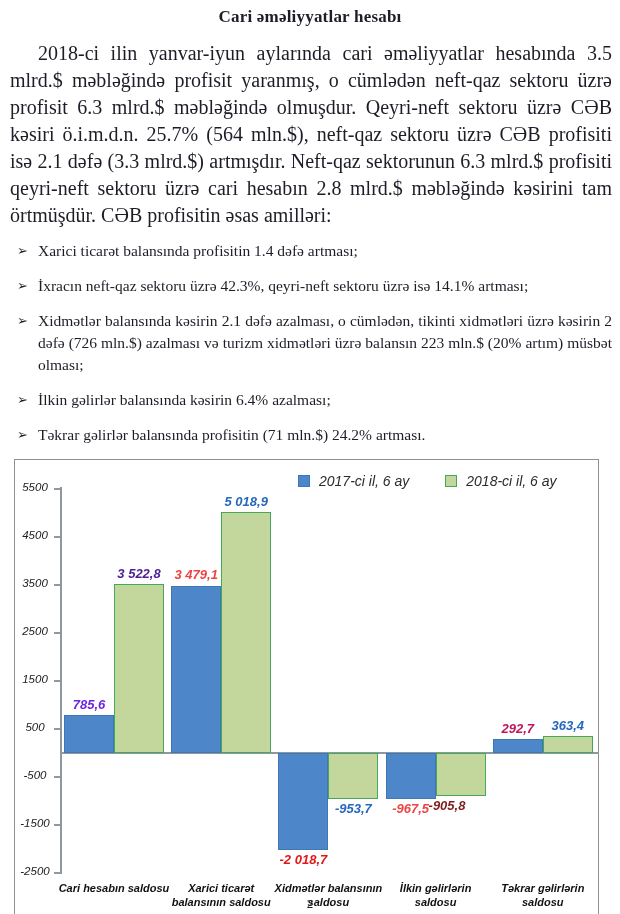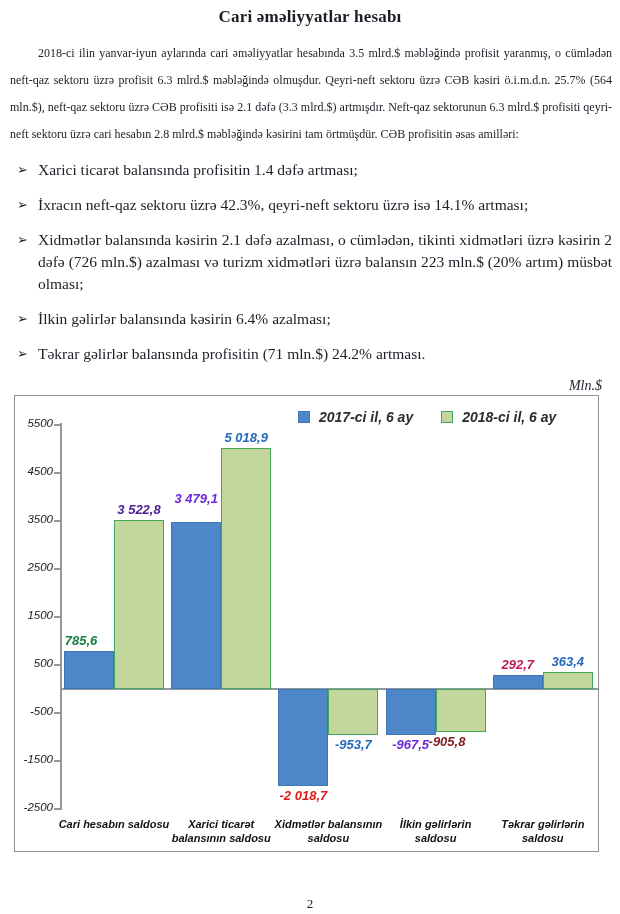--- a/index.html
+++ b/index.html
@@ -15,21 +15,21 @@
   }
   .doc-title {
     padding-top:7px;
     text-align:center;
     font-size:17px;
     font-weight:bold;
     letter-spacing:0.2px;
   }
   .intro {
     margin:13px 8px 0 10px;
-    font-size:12px;
+    font-size:20px;
     line-height:27px;
     text-align:justify;
     text-indent:28px;
   }
   .bullet-list { margin:11px 8px 0 10px; }
   .bullet-item {
     display:flex;
     margin-bottom:13px;
     font-size:15.5px;
     line-height:22px;
@@ -56,31 +56,30 @@
     position:relative;
     margin-left:14px;
     width:585px; height:457px;
     border:1.4px solid #909090;
     font-family:"Liberation Sans", sans-serif;
   }
   .legend {
     position:absolute;
     top:13px; left:283px;
     display:flex;
-    gap:28px;
+    gap:36px;
     align-items:flex-start;
-    font-weight:bold;
   }
   .legend-item { display:flex; align-items:center; gap:9px; }
   .legend-swatch { width:12px; height:12px; display:inline-block; }
   .legend-label { font-style:italic; font-size:14px; color:#2b2b2b; }
   .ytick-label {
     position:absolute;
     width:36px;
-    text-align:right;
+    text-align:center;
     font-style:italic;
     font-size:11.5px;
     color:#222;
   }
   .tick-mark, .axis-line, .zero-line { position:absolute; }
   .bar { position:absolute; }
   .bar-label {
     position:absolute;
     transform:translateX(-50%);
     font-weight:bold;
@@ -131,21 +130,20 @@
       <div class="bullet-item">
         <span class="bullet-marker">➢</span>
         <span class="bullet-text">İlkin gəlirlər balansında kəsirin 6.4% azalması;</span>
       </div>
       <div class="bullet-item">
         <span class="bullet-marker">➢</span>
         <span class="bullet-text">Təkrar gəlirlər balansında profisitin (71 mln.$) 24.2% artması.</span>
       </div>
     </div>
 
-  <div class="units-label">Mln.$</div>
 
   <div class="chart-box">
     <div class="legend">
       <div class="legend-item">
         <span class="legend-swatch" style="background: rgb(78, 135, 201); border: 1px solid rgb(63, 119, 181);"></span>
         <span class="legend-label">2017-ci il, 6 ay</span>
       </div>
       <div class="legend-item">
         <span class="legend-swatch" style="background: rgb(195, 214, 155); border: 1px solid rgb(68, 168, 92);"></span>
         <span class="legend-label">2018-ci il, 6 ay</span>
@@ -166,27 +164,27 @@
         <div class="ytick-label" style="left: 2px; top: 213px; font-style: italic;">1500</div>
         <div class="tick-mark" style="left: 39px; top: 268.25px; width: 6px; height: 1.5px; background: rgb(143, 152, 159);"></div>
         <div class="ytick-label" style="left: 2px; top: 261px;">500</div>
         <div class="tick-mark" style="left: 39px; top: 316.25px; width: 6px; height: 1.5px; background: rgb(143, 152, 159);"></div>
         <div class="ytick-label" style="left: 2px; top: 309px;">-500</div>
         <div class="tick-mark" style="left: 39px; top: 364.25px; width: 6px; height: 1.5px; background: rgb(143, 152, 159);"></div>
         <div class="ytick-label" style="left: 2px; top: 357px;">-1500</div>
         <div class="tick-mark" style="left: 39px; top: 412.25px; width: 6px; height: 1.5px; background: rgb(143, 152, 159);"></div>
         <div class="ytick-label" style="left: 2px; top: 405px;">-2500</div>
         <div class="bar" style="left: 49px; top: 255.291px; width: 50px; height: 37.7088px; background: rgb(78, 135, 201); border: 1.5px solid rgb(63, 119, 181);"></div>
-        <div class="bar-label" style="left: 66px; top: 237.291px; color: #15803d;">785,6</div>
+        <div class="bar-label" style="left: 74px; top: 237.291px; color: #6d28d9;">785,6</div>
         <div class="bar" style="left: 156.2px; top: 126.003px; width: 50px; height: 166.997px; background: rgb(78, 135, 201); border: 1.5px solid rgb(63, 119, 181);"></div>
-        <div class="bar-label" style="left: 181.2px; top: 95px; color: #6d28d9;">3 479,1</div>
+        <div class="bar-label" style="left: 181.2px; top: 107px; color: #ef4444;">3 479,1</div>
         <div class="bar" style="left: 263.4px; top: 293px; width: 50px; height: 96.8976px; background: rgb(78, 135, 201); border: 1.5px solid rgb(63, 119, 181);"></div>
         <div class="bar-label" style="left: 288.4px; top: 391.898px; color: rgb(224, 24, 24);">-2 018,7</div>
         <div class="bar" style="left: 370.6px; top: 293px; width: 50px; height: 46.44px; background: rgb(78, 135, 201); border: 1.5px solid rgb(63, 119, 181);"></div>
-        <div class="bar-label" style="left: 395.6px; top: 341.44px; color: #6d28d9;">-967,5</div>
+        <div class="bar-label" style="left: 395.6px; top: 341.44px; color: #ef4444;">-967,5</div>
         <div class="bar" style="left: 477.8px; top: 278.95px; width: 50px; height: 14.0496px; background: rgb(78, 135, 201); border: 1.5px solid rgb(63, 119, 181);"></div>
         <div class="bar-label" style="left: 502.8px; top: 260.95px; color: #be185d;">292,7</div>
         <div class="bar" style="left: 99px; top: 123.906px; width: 50px; height: 169.094px; background: rgb(195, 214, 155); border: 1.5px solid rgb(68, 168, 92);"></div>
         <div class="bar-label" style="left: 124px; top: 105.906px; color: #4c1d95;">3 522,8</div>
         <div class="bar" style="left: 206.2px; top: 52.0928px; width: 50px; height: 240.907px; background: rgb(195, 214, 155); border: 1.5px solid rgb(68, 168, 92);"></div>
         <div class="bar-label" style="left: 231.2px; top: 34.0928px; color: rgb(38, 104, 189);">5 018,9</div>
         <div class="bar" style="left: 313.4px; top: 293px; width: 50px; height: 45.7776px; background: rgb(195, 214, 155); border: 1.5px solid rgb(68, 168, 92);"></div>
         <div class="bar-label" style="left: 338.4px; top: 340.778px; color: rgb(38, 104, 189);">-953,7</div>
         <div class="bar" style="left: 420.6px; top: 293px; width: 50px; height: 43.4784px; background: rgb(195, 214, 155); border: 1.5px solid rgb(68, 168, 92);"></div>
         <div class="bar-label" style="left: 432px; top: 338.478px; color: #7f1d1d;">-905,8</div>

